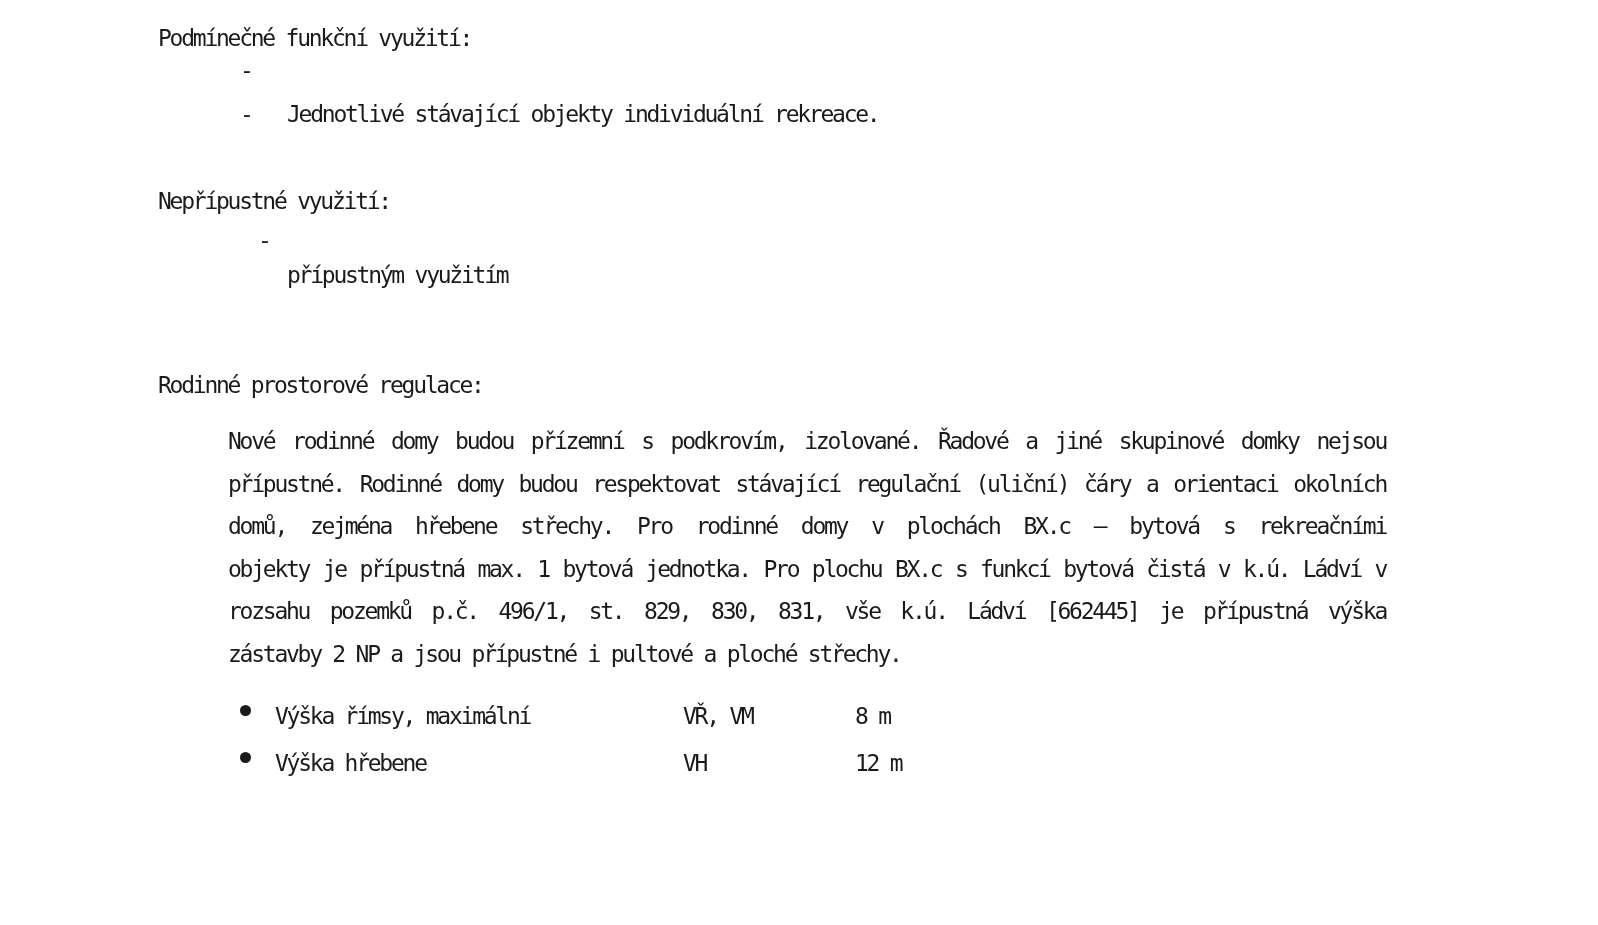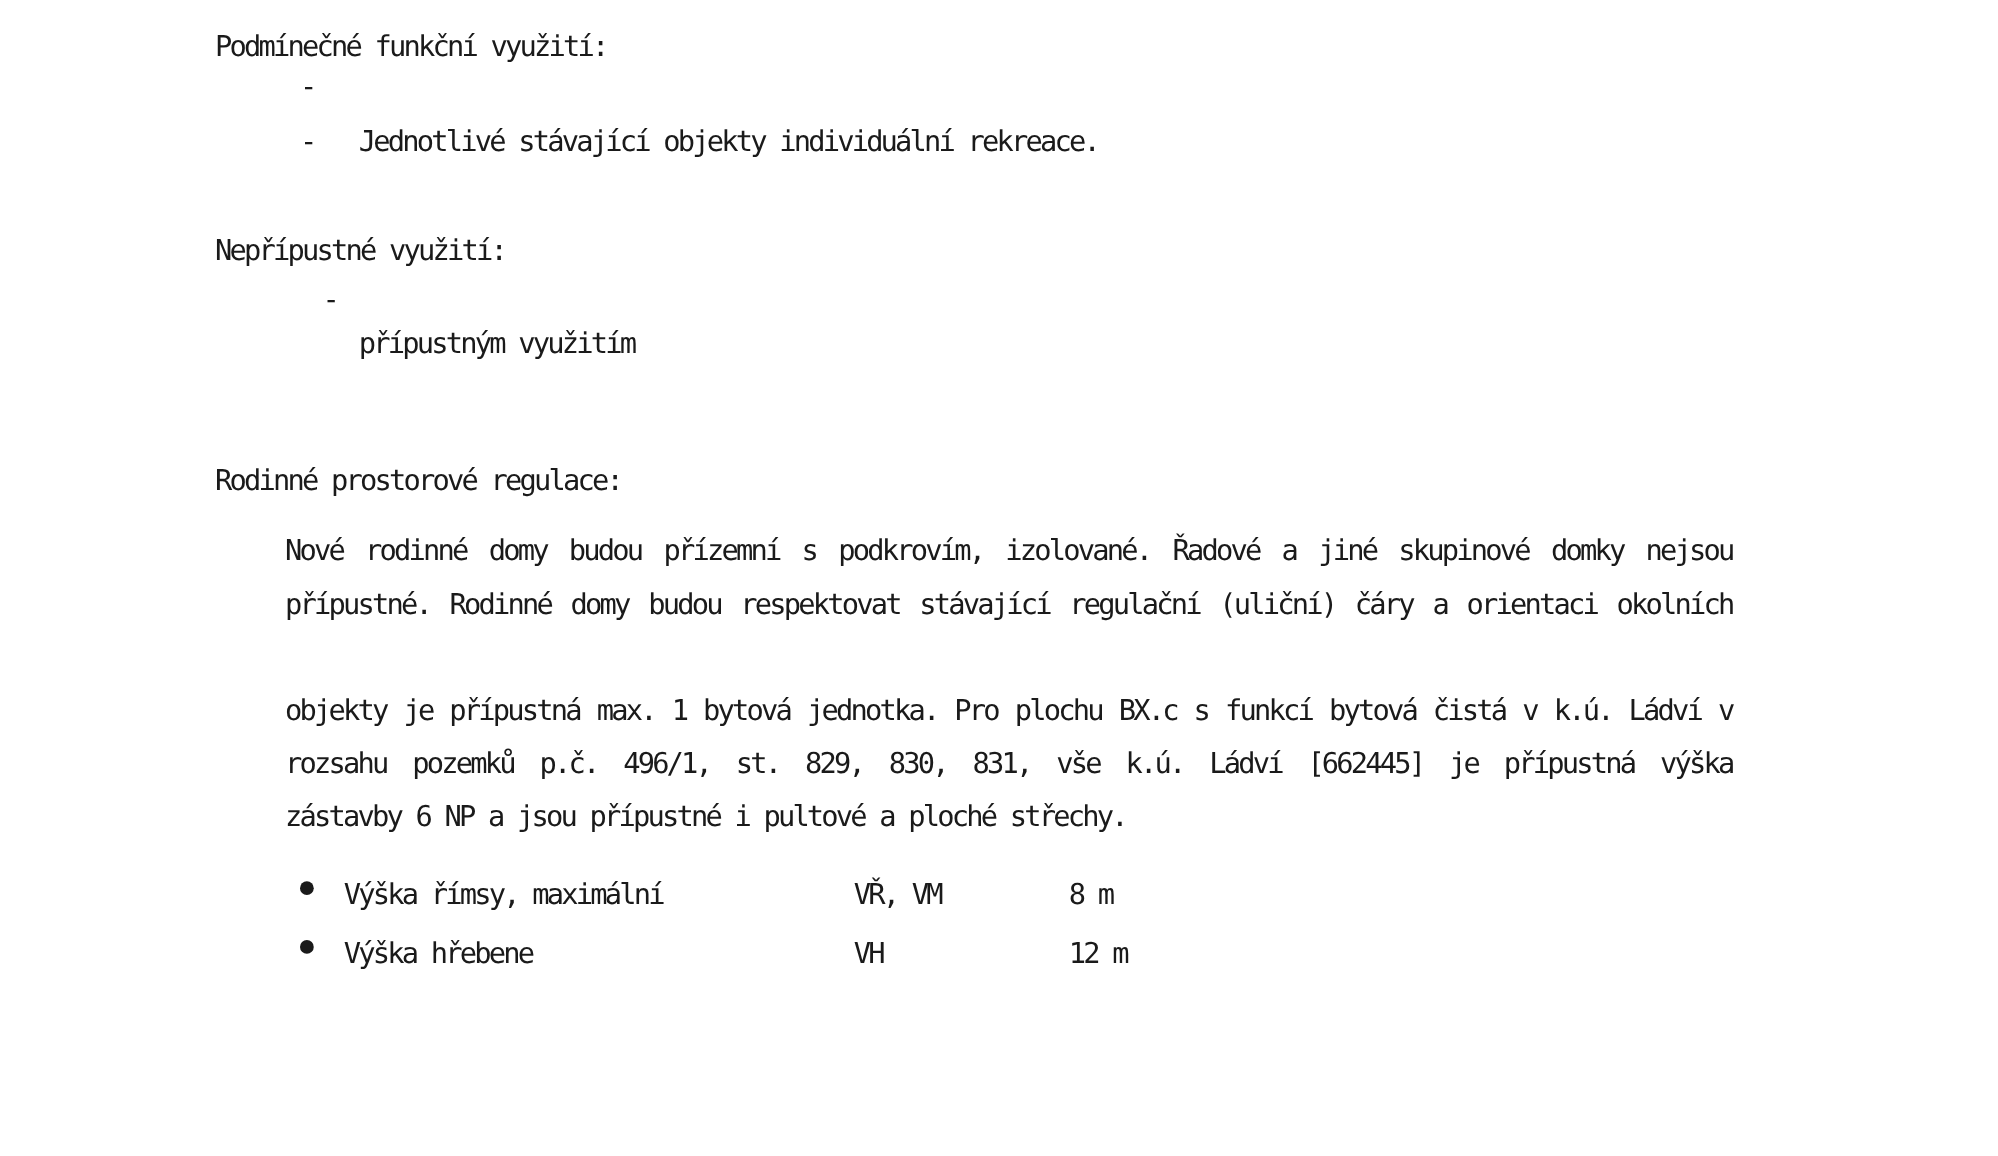--- a/index.html
+++ b/index.html
@@ -16,21 +16,20 @@
     font-size: 23px;
     letter-spacing: -2.25px;
     color: #1a1a1a;
     line-height: 42.5px;
     overflow: hidden;
   }
   .abs { position: absolute; }
   .heading {
     left: 158px;
     white-space: nowrap;
-    margin-left: 14px;
   }
   .item {
     left: 287px;
     white-space: nowrap;
   }
   .item .dash {
     position: absolute;
     left: -47px;
   }
   .hang-dash {
@@ -97,23 +96,24 @@
 
   <div class="abs jline nep-line1" style="top:219px">
     <span class="hang-dash">-</span>
   </div>
   <div class="abs nep-line2" style="top:254px">přípustným využitím</div>
 
   <div class="abs heading" style="top:364px">Rodinné prostorové regulace:</div>
 
   <div class="abs jline para-line" style="top:420px">Nové rodinné domy budou přízemní s podkrovím, izolované. Řadové a jiné skupinové domky nejsou</div>
   <div class="abs jline para-line" style="top:462.5px">přípustné. Rodinné domy budou respektovat stávající regulační (uliční) čáry a orientaci okolních</div>
+  <div class="abs jline para-line" style="top:505px">domů, zejména hřebene střechy. Pro rodinné domy v plochách BX.c – bytová s rekreačními</div>
   <div class="abs jline para-line" style="top:547.5px">objekty je přípustná max. 1 bytová jednotka. Pro plochu BX.c s funkcí bytová čistá v k.ú. Ládví v</div>
   <div class="abs jline para-line" style="top:590px">rozsahu pozemků p.č. 496/1, st. 829, 830, 831, vše k.ú. Ládví [662445] je přípustná výška</div>
-  <div class="abs para-line para-last" style="top:632.5px">zástavby 6 NP a jsou přípustné i pultové a ploché střechy.</div>
+  <div class="abs para-line para-last" style="top:632.5px">zástavby 2 NP a jsou přípustné i pultové a ploché střechy.</div>
 
   <div class="abs param-row" style="top:695px">
     <span class="dot"></span>
     <span class="label">Výška římsy, maximální</span>
     <span class="code">VŘ, VM</span>
     <span class="value">8 m</span>
   </div>
 
   <div class="abs param-row" style="top:742px">
     <span class="dot"></span>

